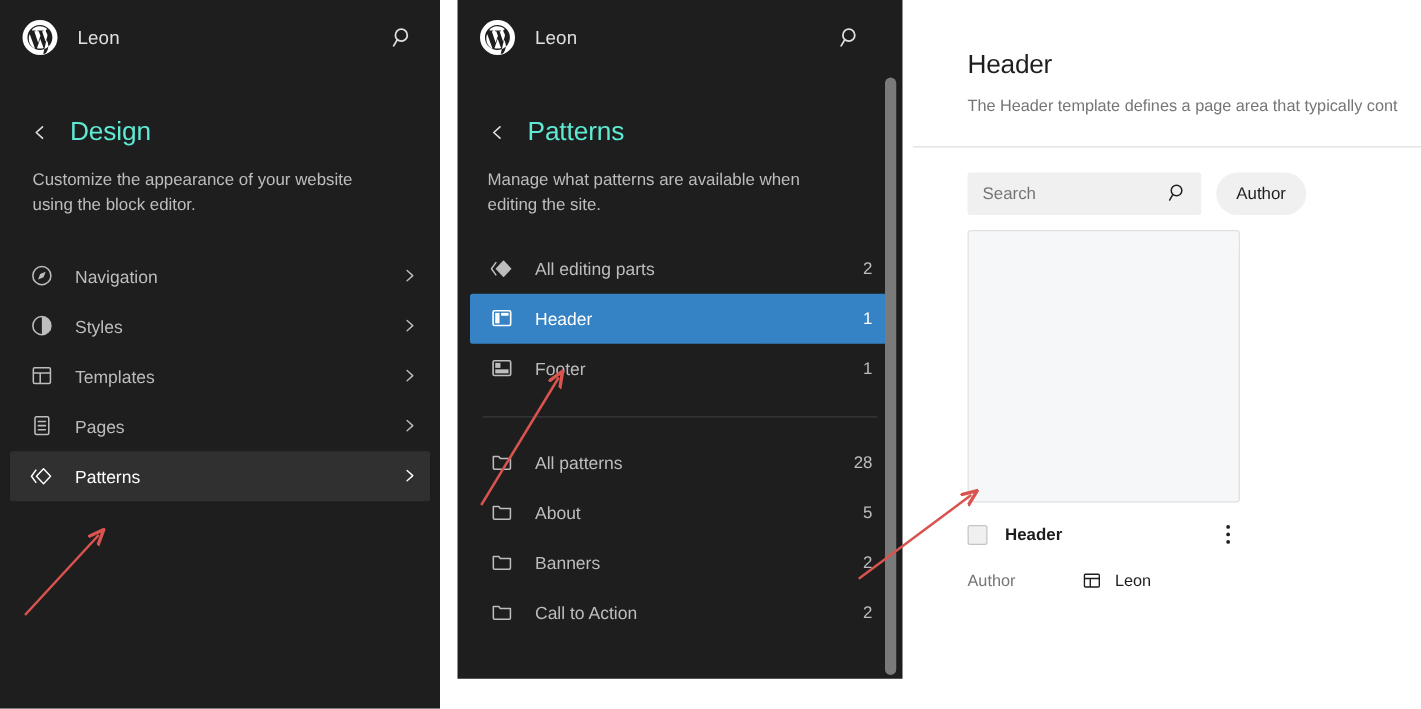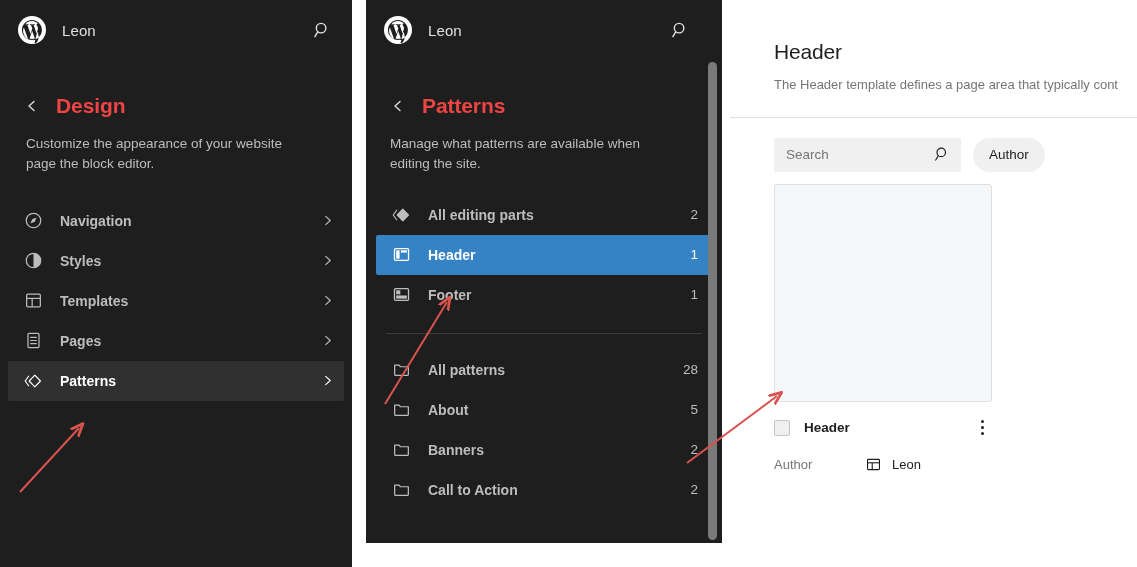--- a/index.html
+++ b/index.html
@@ -94,23 +94,23 @@
     width: 20px;
     height: 20px;
     display: flex;
     align-items: center;
     justify-content: center;
     cursor: pointer;
     flex: none;
     margin-left: 2px;
   }
   .panel-title {
-    color: #ef4444;
+    color: #5eead4;
     font-size: 21px;
-    font-weight: 700;
+    font-weight: 400;
     letter-spacing: -.1px;
   }
   .panel-desc {
     color: #bdbdbd;
     font-size: 13.5px;
     line-height: 1.5;
     margin-top: 16px;
     padding-left: 6px;
     max-width: 280px;
   }
@@ -137,21 +137,21 @@
   .nav-item + .nav-item { margin-top: 0; }
   .nav-item .nav-icon {
     width: 22px;
     height: 22px;
     display: flex;
     align-items: center;
     justify-content: center;
     flex: none;
     margin-right: 16px;
   }
-  .nav-item .nav-label { flex: 1 1 auto; white-space: nowrap; font-weight: bold; }
+  .nav-item .nav-label { flex: 1 1 auto; white-space: nowrap; }
   .nav-item .nav-count {
     color: #bdbdbd;
     font-size: 13.5px;
     margin-right: 4px;
   }
   .nav-item .nav-chevron {
     width: 14px;
     height: 14px;
     display: flex;
     align-items: center;
@@ -382,21 +382,21 @@
 
     <div class="panel-heading">
       <div class="heading-row">
         <span class="back-chevron">
           <svg width="12" height="12" viewBox="0 0 12 12" fill="none" stroke="#e0e0e0" stroke-width="1.3" stroke-linecap="round" stroke-linejoin="round">
             <polyline points="8,1.5 3,6 8,10.5"></polyline>
           </svg>
         </span>
         <h2 class="panel-title">Design</h2>
       </div>
-      <p class="panel-desc">Customize the appearance of your website page the block editor.</p>
+      <p class="panel-desc">Customize the appearance of your website using the block editor.</p>
     </div>
 
     <ul class="nav-list">
 
       <li class="nav-item">
         <span class="nav-icon">
           <svg width="19" height="19" viewBox="0 0 20 20" fill="none" stroke="#bdbdbd" stroke-width="1.3">
             <circle cx="10" cy="10" r="7.6"></circle>
             <path d="M13.2 6.8 8.6 8.6 6.8 13.2 11.4 11.4z" fill="#bdbdbd" stroke="none"></path>
           </svg>

